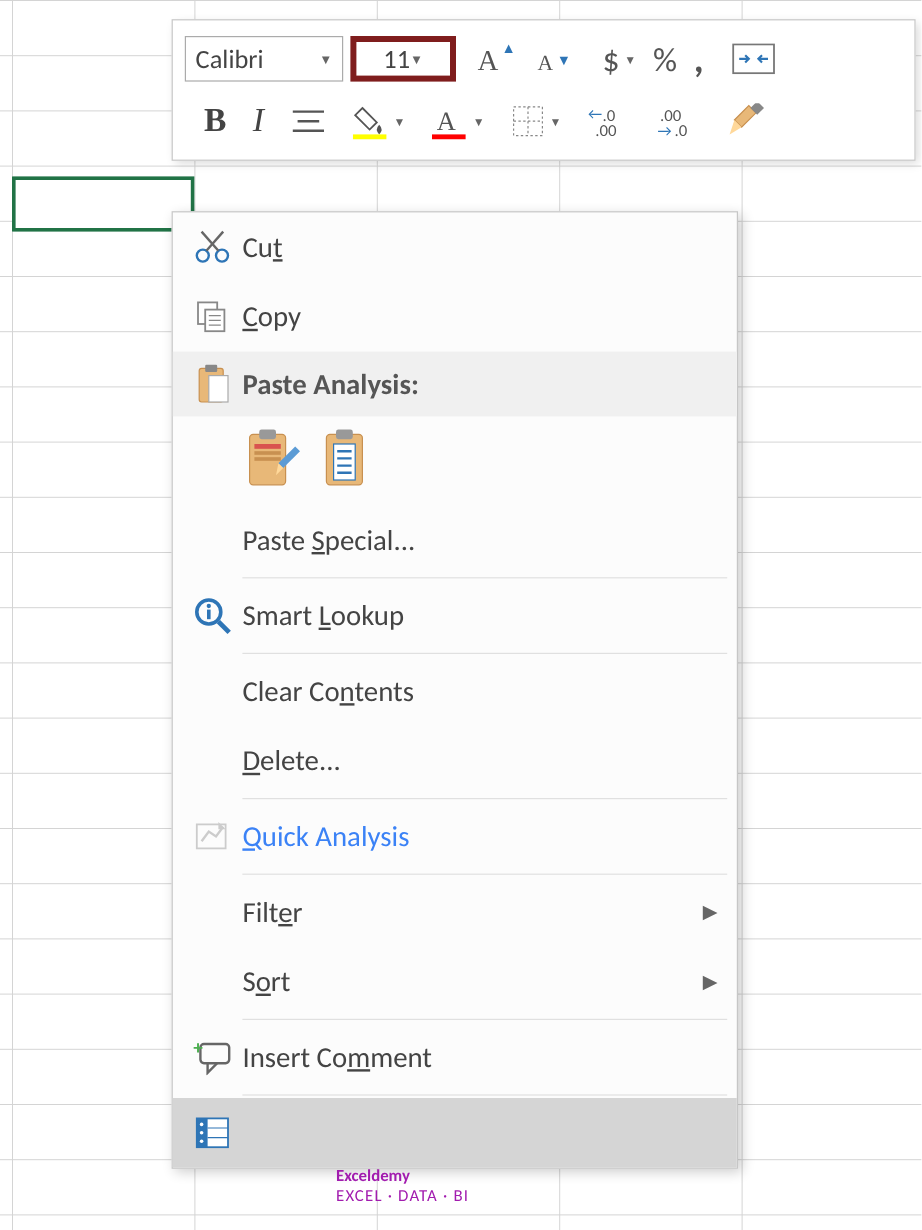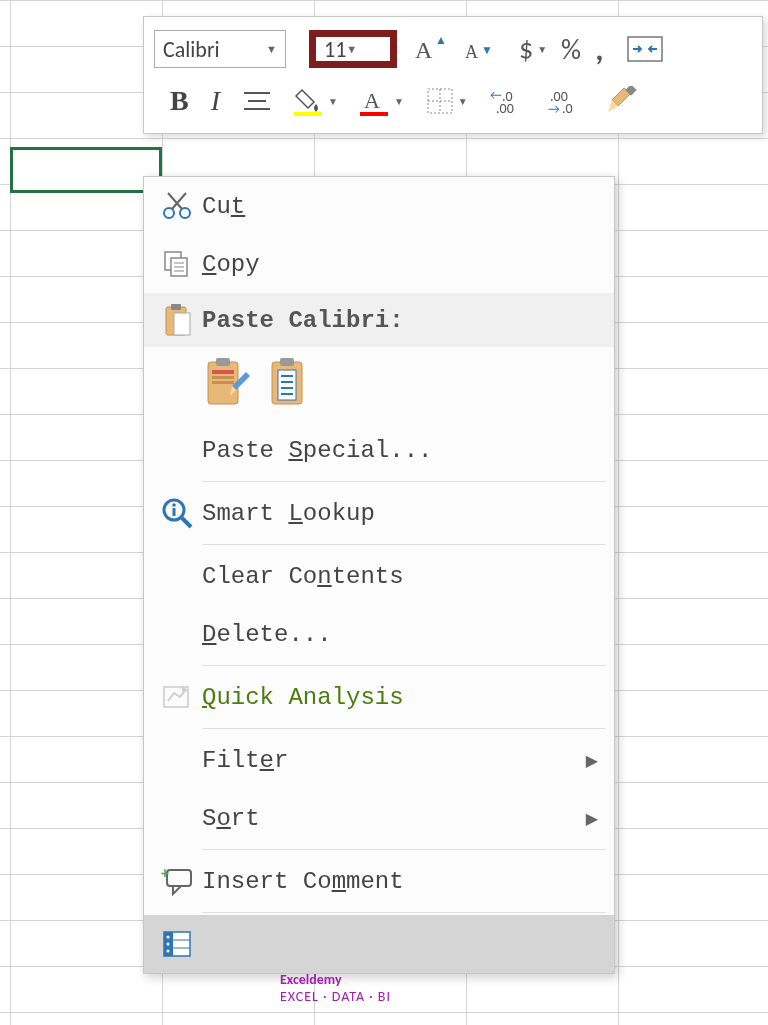--- a/index.html
+++ b/index.html
@@ -48,28 +48,27 @@
   display: flex;
   align-items: center;
   padding: 0 8px;
   font-size: 22px;
   color: #444;
   justify-content: space-between;
 }
 .size-select {
   width: 88px;
   height: 38px;
-  border: 7px solid #7f1d1d;
+  border: 5px solid #7f1d1d;
   display: flex;
   align-items: center;
   padding: 0 8px;
   font-size: 22px;
   color: #444;
-  justify-content: flex-start;
-  margin-left: 17px;
+  justify-content: center;
 }
 .dd-caret { font-size: 11px; color: #666; }
 .tb-btn {
   display: flex;
   align-items: center;
   justify-content: center;
   color: #555;
   font-size: 26px;
   padding: 2px 4px;
 }
@@ -90,29 +89,29 @@
   color: #444;
 }
 .menu-item {
   display: flex;
   align-items: center;
   height: 58px;
   padding: 0 16px 0 8px;
   position: relative;
 }
 .menu-item.hover { background: #d5d5d5; }
-.menu-item.disabled { color: #4d7c0f; }
+.menu-item.disabled { color: #3b82f6; }
 .menu-icon {
   width: 50px;
   display: flex;
   align-items: center;
   justify-content: center;
   flex-shrink: 0;
 }
-.menu-label { flex: 1; font-family: Liberation Mono, monospace; }
+.menu-label { flex: 1; }
 .menu-label u { text-decoration: underline; }
 .menu-arrow { font-size: 16px; color: #666; }
 .menu-sep {
   height: 1px;
   background: #e0e0e0;
   margin: 2px 8px 2px 58px;
 }
 .paste-header {
   display: flex;
   align-items: center;
@@ -273,21 +272,21 @@
   </div>
 
   <div class="paste-header">
     <div class="menu-icon">
       <svg width="30" height="34" viewBox="0 0 30 34">
           <rect x="4" y="4" width="20" height="28" fill="#e8b878" stroke="#c89050" rx="2"></rect>
           <rect x="9" y="1" width="10" height="6" fill="#888" rx="1"></rect>
           <rect x="12" y="10" width="16" height="22" fill="#fff" stroke="#aaa"></rect>
         </svg>
     </div>
-    <div class="menu-label">Paste Calibri:</div>
+    <div class="menu-label">Paste Analysis:</div>
   </div>
 
   <div class="paste-icons-row">
     <div class="paste-icon-btn">
       <svg width="50" height="56" viewBox="0 0 50 56">
           <rect x="6" y="6" width="30" height="42" fill="#e8b878" stroke="#c89050" rx="3"></rect>
           <rect x="14" y="2" width="14" height="8" fill="#999" rx="2"></rect>
           <rect x="10" y="14" width="22" height="4" fill="#d9534f"></rect>
           <rect x="10" y="20" width="22" height="3" fill="#c89050"></rect>
           <rect x="10" y="25" width="22" height="3" fill="#c89050"></rect>

